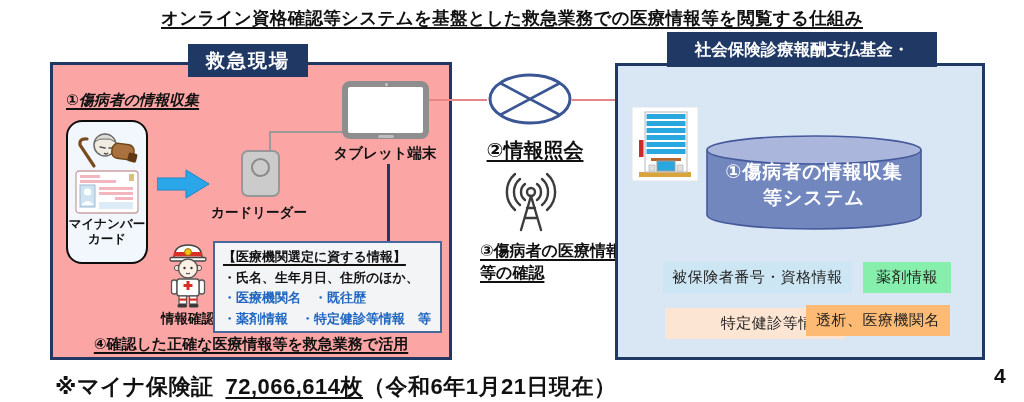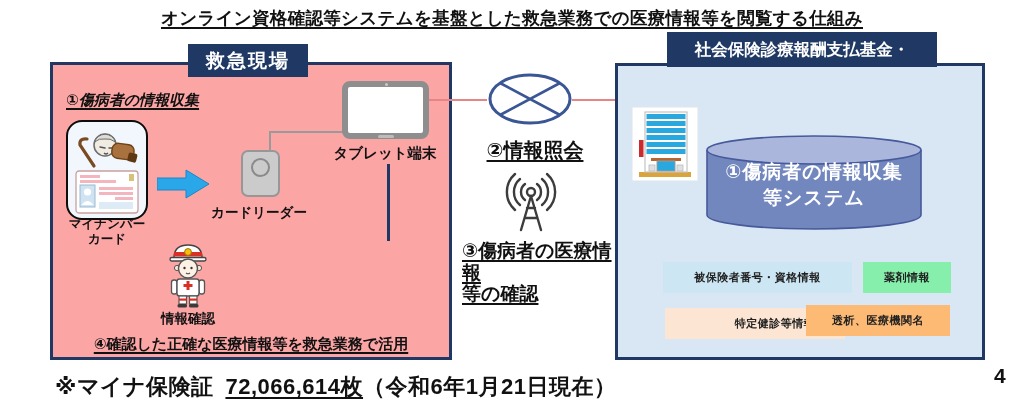--- a/index.html
+++ b/index.html
@@ -16,21 +16,21 @@
   .panel-left  { left:50px; top:62px;  width:402px; height:298px; background:#fca5a5; }
   .panel-right { left:615px; top:63px; width:370px; height:297px; background:#d9e7f5; }
 
   .badge { position:absolute; background:#1f3864; color:#fff; font-weight:bold; text-align:center; }
   .badge-left  { left:135px; top:-21px; width:120px; height:33px; line-height:33px; font-size:19px; letter-spacing:2px; }
   .badge-right { left:49px; top:-34px; width:270px; padding:4px 0 5px 0; font-size:16.5px; line-height:26px; }
 
   .step1 { left:13px; top:26px; font-size:15px;font-style:italic; }
   .step4 { left:0; top:270px; width:100%; font-size:15px; }
 
-  .patient-box { left:13px; top:55px; width:82px; height:100px; background:#f2f7fd;
+  .patient-box { left:13px; top:55px; width:82px; height:144px; background:#f2f7fd;
                  border:2.5px solid #0d0d0d; border-radius:16px; box-sizing:border-box; text-align:center; }
   .patient-box svg { display:block; margin:0 auto; }
   .mynum-label { font-size:12.5px; font-weight:bold; line-height:15px; margin-top:3px; }
 
   .arrow-wrap { left:104px; top:103px; }
 
   .reader { left:188px; top:85px; width:39px; height:47px; background:#cbcbcb; border:2px solid #979797; border-radius:7px; box-sizing:border-box; }
   .reader-circle { width:15px; height:15px; border:2px solid #8a8a8a; border-radius:50%; margin:6px auto 0; }
   .reader-label { left:145px; top:139px; width:122px; font-size:13.5px; }
 
@@ -49,28 +49,28 @@
   .infobox { left:160px; top:176px; width:229px; height:92px; background:#f3f4f6; border:2px solid #47689a;
              box-sizing:border-box; padding:4px 8px 0; font-size:13px; line-height:20.5px; font-weight:bold; white-space:nowrap; }
   .infobox .blue { color:#2066c0; }
 
   .redline { height:2px; background:#e58585; top:99px; }
   .redline-a { left:429px; width:58px; }
   .redline-b { left:572px; width:44px; }
   .node-wrap { left:487px; top:72px; }
   .step2 { left:474px; top:137px; width:122px; font-size:20px; }
   .antenna-wrap { left:500px; top:166px; }
-  .step3 { left:462px; top:240px; width:160px; font-size:19px; line-height:21.5px; }
+  .step3 { left:480px; top:240px; width:160px; font-size:16px; line-height:21.5px; }
 
   .building-wrap { left:14px; top:41px; }
   .cyl-wrap { left:87px; top:68px; width:218px; height:97px; }
   .cyl-text { position:absolute; left:0; top:25px; width:100%; text-align:center; color:#fff; font-weight:bold; font-size:19px; line-height:26px; letter-spacing:1px; }
 
   .chip { position:absolute; height:31px; display:flex; align-items:center; justify-content:center;
-          font-size:11px; font-weight:700; color:#222; letter-spacing:0.5px; }
+          font-size:15px; font-weight:400; color:#222; letter-spacing:0.5px; }
   .chip1 { left:45px;  top:196px; width:189px; }
   .chip2 { left:245px; top:196px; width:88px;  }
   .chip3 { left:47px;  top:242px; width:140px;padding-left:40px; }
   .chip4 { left:188px; top:239px; width:144px; }
 
   .footnote { left:55px; top:372px; font-size:22px; font-weight:bold; letter-spacing:0.5px; }
   .footnote .count { margin-left:12px; }
   .pagenum { left:994px; top:364px; font-size:21px; font-weight:600; }
 </style>
 </head>
@@ -160,20 +160,26 @@
         <rect x="15" y="55" width="7.5" height="8" fill="#ffffff" stroke="#555" stroke-width="1.2"></rect>
         <rect x="25.5" y="55" width="7.5" height="8" fill="#ffffff" stroke="#555" stroke-width="1.2"></rect>
         <rect x="15" y="57.5" width="7.5" height="2.2" fill="#d93025"></rect>
         <rect x="25.5" y="57.5" width="7.5" height="2.2" fill="#d93025"></rect>
         <rect x="13.5" y="63" width="9.5" height="3.5" rx="1.5" fill="#3a3a3a"></rect>
         <rect x="25" y="63" width="9.5" height="3.5" rx="1.5" fill="#3a3a3a"></rect>
       </svg>
     </span>
     <div class="abs fire-label ctr b">情報確認</div>
 
+    <div class="abs infobox">
+      <div class="u">【医療機関選定に資する情報】</div>
+      <div>・氏名、生年月日、住所のほか、</div>
+      <div class="blue">・医療機関名　・既往歴</div>
+      <div class="blue">・薬剤情報　・特定健診等情報　等</div>
+    </div>
 
     <div class="abs step4 ctr b u">④確認した正確な医療情報等を救急業務で活用</div>
   </div>
 
   <div class="abs redline redline-a"></div>
   <div class="abs redline redline-b"></div>
 
   <span class="abs node-wrap">
     <svg width="86" height="54" viewBox="0 0 86 54">
       <ellipse cx="43" cy="27" rx="40" ry="24" fill="#ffffff" stroke="#3b5694" stroke-width="3"></ellipse>

